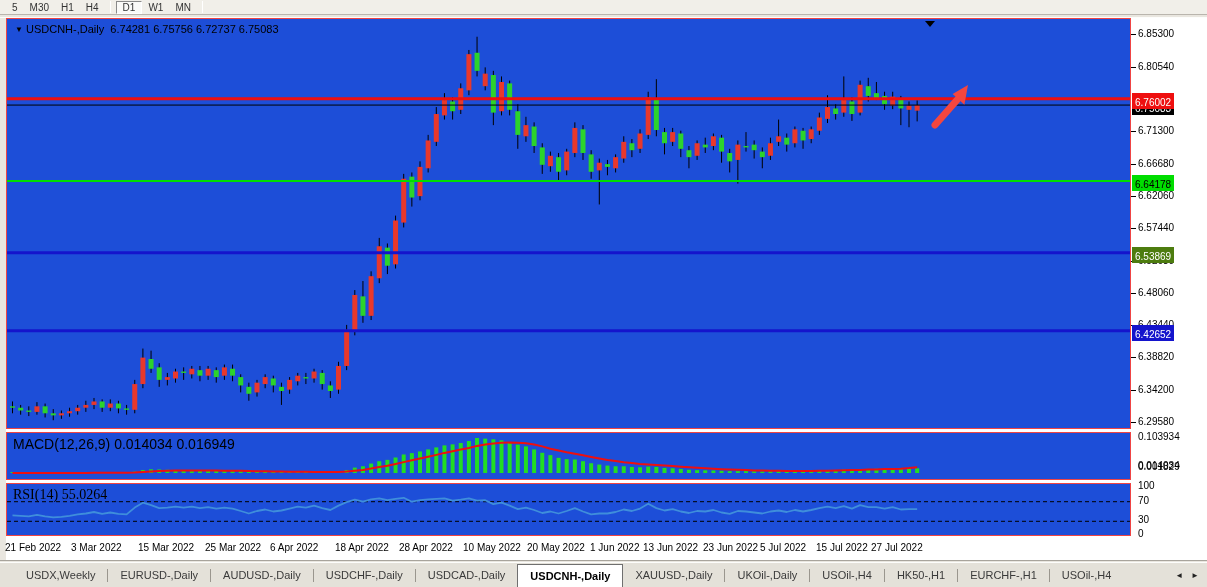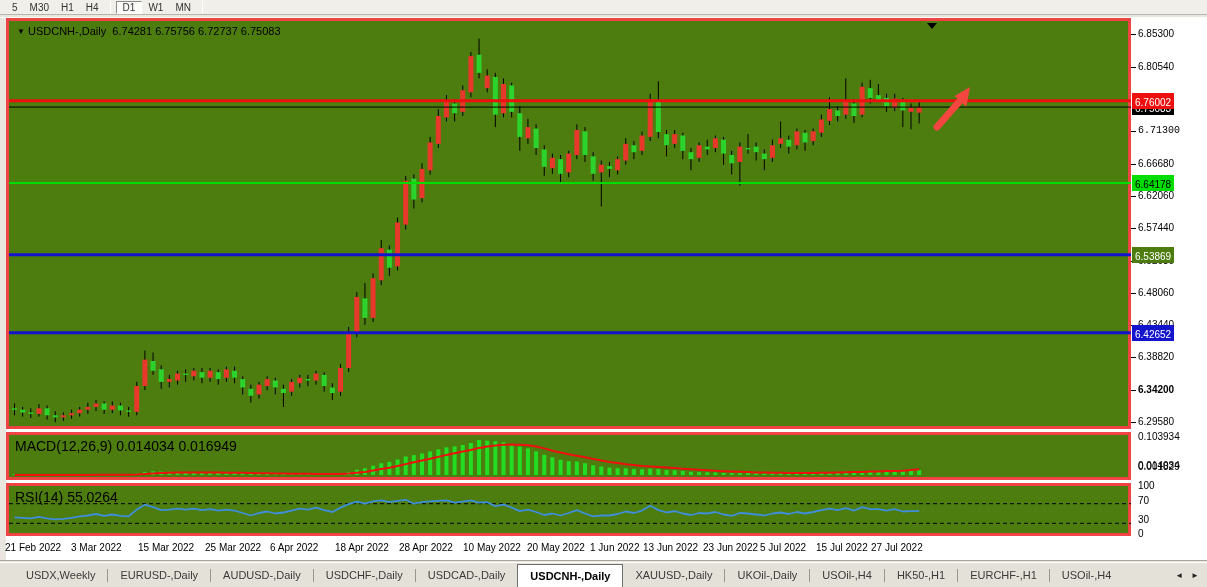--- a/index.html
+++ b/index.html
@@ -11,24 +11,24 @@
   #toolbar{position:absolute;left:0;top:0;width:100%;height:14px;background:#f1efe9;
     display:flex;align-items:center;font-size:10px;color:#222;padding-left:6px;}
   .tf-btn{padding:0 6px;height:13px;line-height:13px;cursor:default;color:#333;}
   .tf-btn.active{background:#fafaf8;border:1px solid;border-color:#8a8a8a #fff #fff #8a8a8a;line-height:11px;}
   .tf-sep{width:1px;height:12px;background:#b6b2aa;border-right:1px solid #fff;margin:0 5px;}
   #toolbar-divider{position:absolute;left:0;top:14px;width:100%;height:4px;
     border-top:1px solid #b9b5ad;border-bottom:1px solid #fdfdfb;background:#e9e6df;}
 
   
   #chartarea{position:absolute;left:6px;top:18px;width:1201px;height:542px;background:#fff;}
-  .panel{position:absolute;left:0;width:1125px;border:3px solid #ef4444;background:#4d7c0f;}
+  .panel{position:absolute;left:0;width:1125px;border:1px solid #ef4444;background:#1d4ed8;}
   #main-panel{top:0;height:411px;}
   #macd-panel{top:414px;height:48px;}
-  #rsi-panel{top:465px;height:53px;}
+  #rsi-panel{top:465px;height:53px;font-family:Liberation Serif, serif;}
   svg{position:absolute;left:0;top:0;display:block;}
 
   #chart-title{position:absolute;left:8px;top:4px;font-size:11px;color:#000;white-space:pre;}
   #chart-title .dd{font-size:8px;vertical-align:1px;}
   .ind-label{position:absolute;left:6px;top:3px;font-size:14px;color:#000;white-space:pre;z-index:3;}
 
   
   #axis{position:absolute;left:1125px;top:0;width:76px;height:542px;background:#fff;font-size:10px;color:#000;}
   .axlabel{position:absolute;left:7px;height:12px;line-height:12px;white-space:nowrap;}
   .axlabel .tick{position:absolute;left:-7px;top:6px;width:5px;height:1px;background:#000;}
@@ -429,29 +429,29 @@
       <svg id="svg-rsi" width="1123" height="51">
           <line x1="0" y1="17.7" x2="1123" y2="17.7" stroke="#000" stroke-width="1" stroke-dasharray="4,3"></line>
           <line x1="0" y1="37.3" x2="1123" y2="37.3" stroke="#000" stroke-width="1" stroke-dasharray="4,3"></line>
           <polyline points="5.5,31.4 13.65,31.9 21.8,32.4 29.950000000000003,30.9 38.1,32.4 46.25,33.4 54.400000000000006,32.9 62.550000000000004,31.9 70.7,30.4 78.85000000000001,29.5 87,28.0 95.15,29.9 103.30000000000001,28.5 111.45,29.9 119.60000000000001,30.4 127.75,23.6 135.9,18.7 144.05,21.1 152.20000000000002,24.1 160.35,23.6 168.5,22.6 176.65,23.6 184.8,22.6 192.95000000000002,24.1 201.10000000000002,23.1 209.25,24.6 217.4,23.6 225.55,24.6 233.70000000000002,27.0 241.85000000000002,29.5 250,27.0 258.15,25.5 266.3,27.5 274.45,26.5 282.6,24.6 290.75,22.6 298.90000000000003,23.6 307.05,21.6 315.2,24.1 323.35,26.0 331.5,21.6 339.65000000000003,18.2 347.8,15.7 355.95,17.7 364.1,15.3 372.25,14.3 380.40000000000003,16.2 388.55,14.8 396.70000000000005,13.8 404.85,17.7 413,16.2 421.15000000000003,15.3 429.3,14.8 437.45000000000005,14.3 445.6,16.7 453.75,15.7 461.90000000000003,14.3 470.05,16.7 478.20000000000005,16.2 486.35,20.1 494.5,18.7 502.65000000000003,21.6 510.8,25.1 518.95,23.6 527.1,26.0 535.25,29.0 543.4,27.5 551.5500000000001,29.5 559.7,27.0 567.85,24.1 576,27.5 584.15,30.4 592.3000000000001,29.5 600.45,29.5 608.6,28.0 616.75,25.5 624.9,27.0 633.0500000000001,24.6 641.2,19.7 649.35,24.1 657.5,26.5 665.65,25.1 673.8000000000001,27.5 681.95,29.0 690.1,27.0 698.25,27.5 706.4,26.0 714.5500000000001,28.5 722.7,29.9 730.85,27.0 739,27.5 747.15,28.5 755.3000000000001,29.5 763.45,27.5 771.6,26.5 779.75,28.0 787.9000000000001,26.0 796.0500000000001,27.5 804.2,26.0 812.35,24.1 820.5,22.6 828.6500000000001,24.1 836.8000000000001,22.1 844.95,24.6 853.1,21.1 861.25,23.1 869.4000000000001,23.1 877.5500000000001,24.6 885.7,23.1 893.85,25.5 902,25.1 910.1500000000001,25.1" fill="none" stroke="#3f8edb" stroke-width="1.8" stroke-linejoin="round"></polyline>
         </svg>
     </div>
 
     <div id="axis">
         <div class="axlabel" style="top: 9.964px;">6.85300<span class="tick"></span></div>
         <div class="axlabel" style="top: 43.0936px;">6.80540<span class="tick"></span></div>
-        <div class="axlabel" style="top: 107.404px; font-family: Liberation Mono, monospace;">6.71300<span class="tick"></span></div>
+        <div class="axlabel" style="top: 107.404px;">6.71300<span class="tick"></span></div>
         <div class="axlabel" style="top: 139.559px;">6.66680<span class="tick"></span></div>
         <div class="axlabel" style="top: 171.714px;">6.62060<span class="tick"></span></div>
         <div class="axlabel" style="top: 203.87px;">6.57440<span class="tick"></span></div>
         <div class="axlabel" style="top: 236.999px;">6.52680<span class="tick"></span></div>
         <div class="axlabel" style="top: 269.154px;">6.48060<span class="tick"></span></div>
         <div class="axlabel" style="top: 301.31px;">6.43440<span class="tick"></span></div>
         <div class="axlabel" style="top: 333.465px;">6.38820<span class="tick"></span></div>
-        <div class="axlabel" style="top: 365.62px; font-weight: bold;">6.34200<span class="tick"></span></div>
+        <div class="axlabel" style="top: 365.62px;">6.34200<span class="tick"></span></div>
         <div class="axlabel" style="top: 397.775px;">6.29580<span class="tick"></span></div>
         <div class="axtag" style="top: 81.0743px; background: rgb(0, 0, 0); color: rgb(255, 255, 255); z-index: 4;">6.75083</div>
         <div class="axtag" style="top: 74.6781px; background: rgb(238, 15, 15); color: rgb(255, 255, 255); z-index: 5;">6.76002</div>
         <div class="axtag" style="top: 156.973px; background: rgb(0, 221, 0); color: rgb(0, 0, 0); z-index: 5;">6.64178</div>
         <div class="axtag" style="top: 228.724px; background: #4d7c0f; color: rgb(255, 255, 255); z-index: 5;">6.53869</div>
         <div class="axtag" style="top: 306.794px; background: rgb(20, 20, 204); color: rgb(255, 255, 255); z-index: 5;">6.42652</div>
         <div class="axlabel" style="top: 413px;">0.103934</div>
         <div class="axlabel" style="top: 442px;">0.014034</div>
         <div class="axlabel" style="top: 443px;">0.001829</div>
         <div class="axlabel" style="top: 462px;">100</div>

